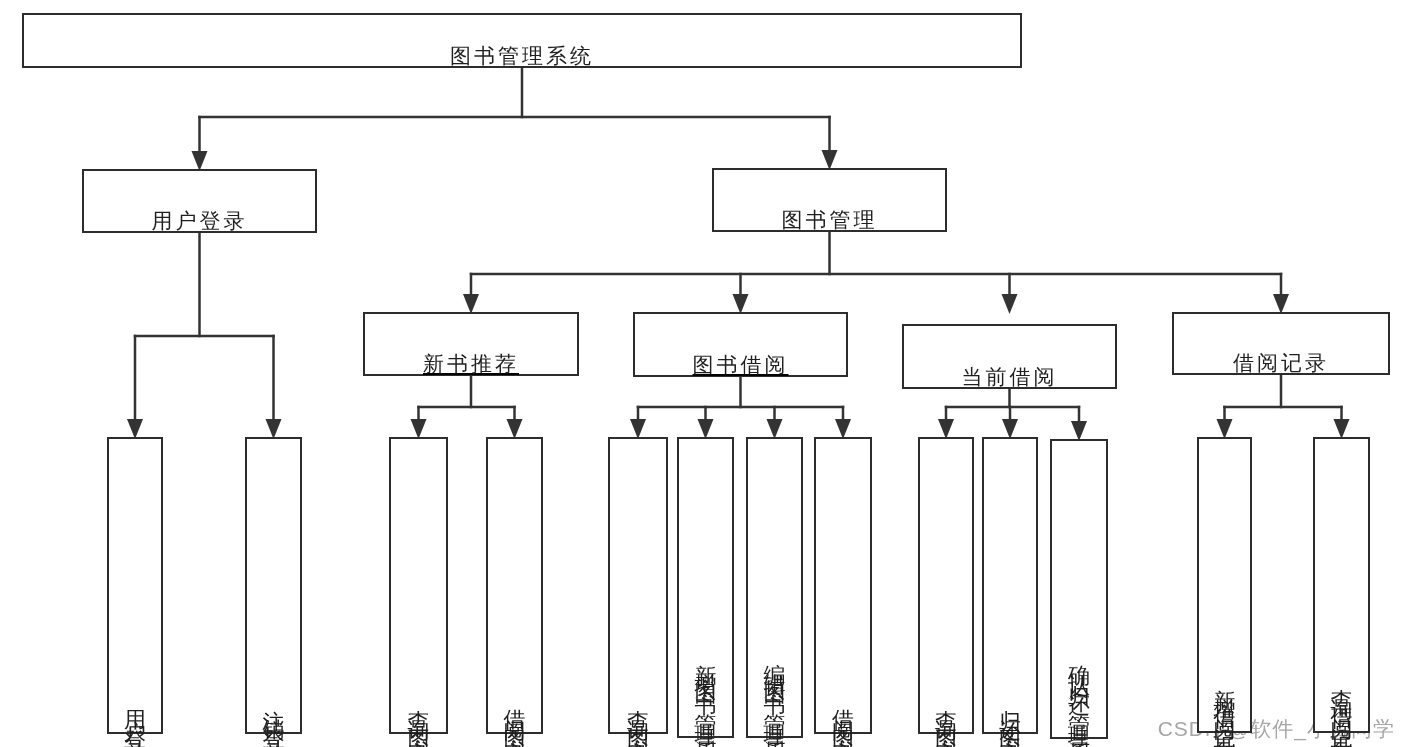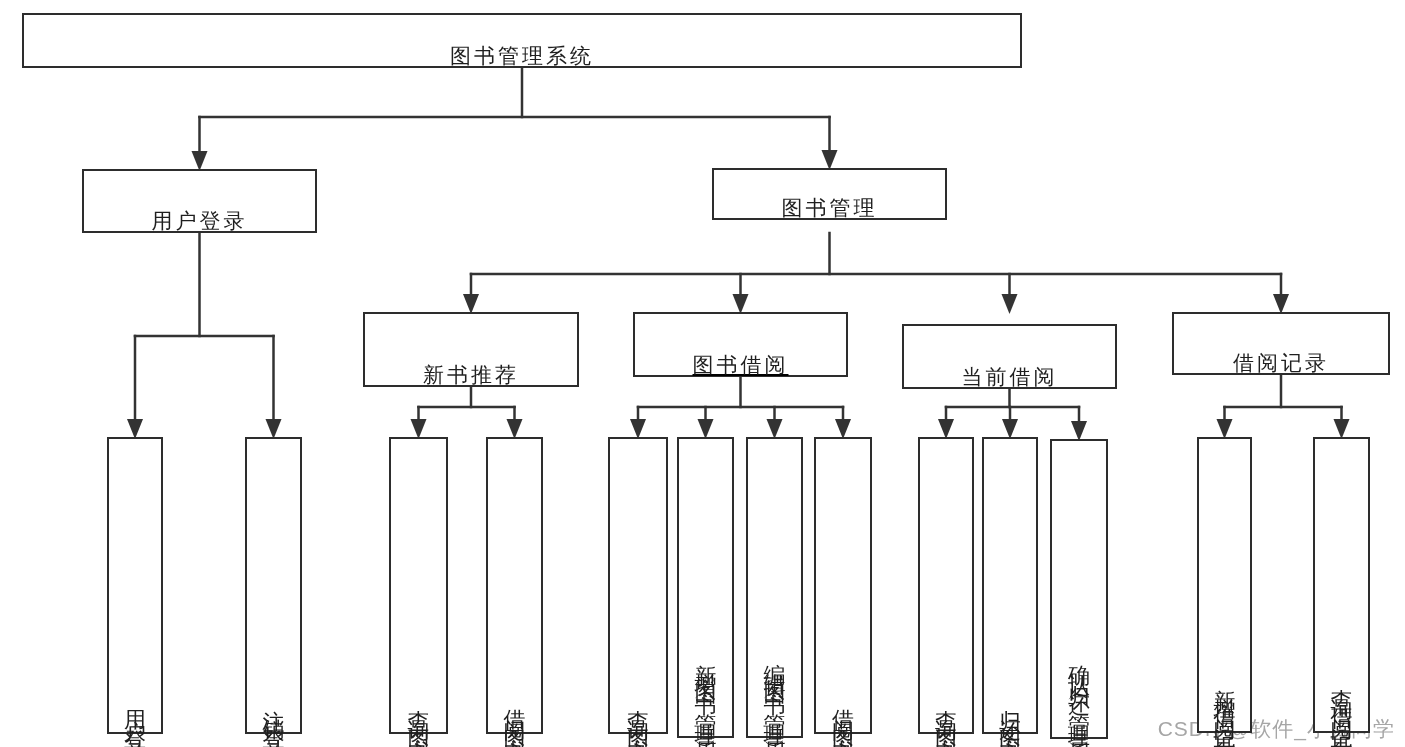--- a/index.html
+++ b/index.html
@@ -114,24 +114,24 @@
       <polygon points="1333.5,419 1349.5,419 1341.5,439" fill="#333333"></polygon>
     </svg>
 
   <div id="watermark">CSDN @软件_小贺同学</div>
 <div class="node" style="left: 22px; top: 13px; width: 1000px; height: 55px;">
       <span class="node-label">图书管理系统</span>
     </div>
     <div class="node" style="left: 82px; top: 169px; width: 235px; height: 64px;">
       <span class="node-label">用户登录</span>
     </div>
-    <div class="node" style="left: 712px; top: 168px; width: 235px; height: 52px;">
+    <div class="node" style="left: 712px; top: 168px; width: 235px; height: 64px;">
       <span class="node-label">图书管理</span>
     </div>
-    <div class="node" style="left: 363px; top: 312px; width: 216px; height: 75px;">
+    <div class="node" style="left: 363px; top: 312px; width: 216px; height: 64px; text-decoration: underline;">
       <span class="node-label">新书推荐</span>
     </div>
     <div class="node" style="left: 633px; top: 312px; width: 215px; height: 65px; text-decoration: underline;">
       <span class="node-label">图书借阅</span>
     </div>
     <div class="node" style="left: 902px; top: 324px; width: 215px; height: 65px;">
       <span class="node-label">当前借阅</span>
     </div>
     <div class="node" style="left: 1172px; top: 312px; width: 218px; height: 63px;">
       <span class="node-label">借阅记录</span>

